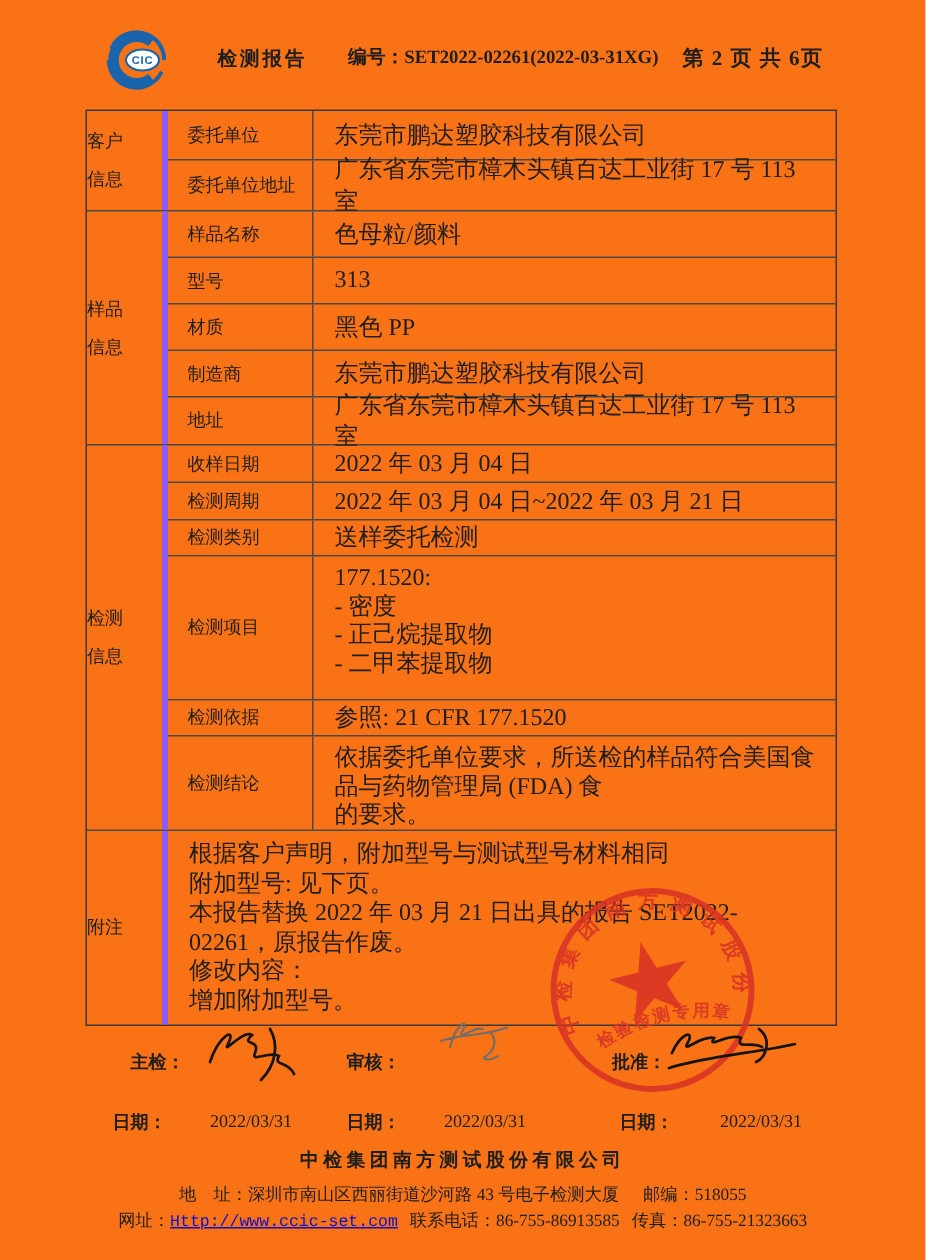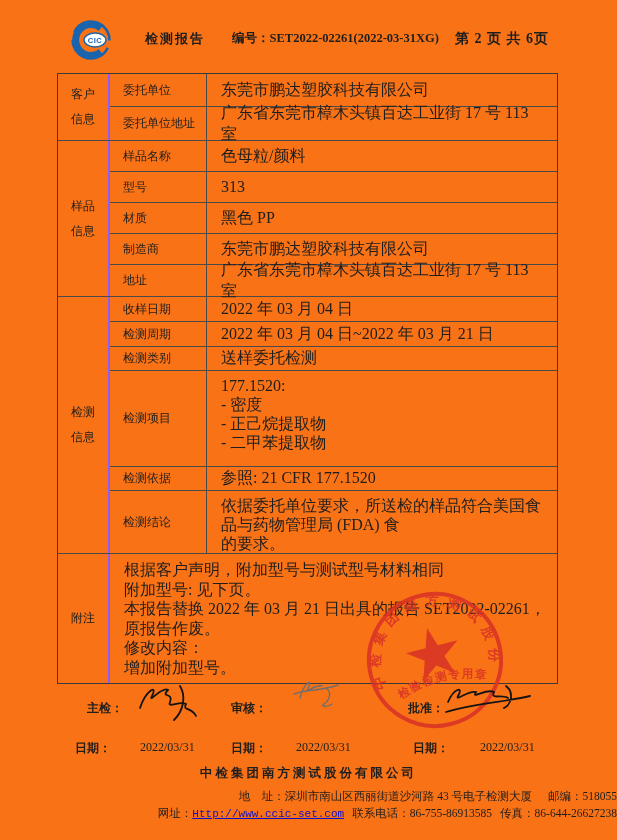--- a/index.html
+++ b/index.html
@@ -9,22 +9,22 @@
   
   .hdr-title{position:absolute;left:145px;top:30px;font-size:13px;font-weight:bold;letter-spacing:2px;}
   .hdr-no{position:absolute;left:232px;top:30px;font-size:12.5px;font-weight:bold;}
   .hdr-page{position:absolute;left:455px;top:30px;font-size:14px;font-weight:bold;letter-spacing:1px;}
   .logo{position:absolute;left:64px;top:18px;width:54px;height:44px;}
 
   
   .rtable{position:absolute;left:57px;top:73px;width:501px;border:1px solid #3a3a3a;box-sizing:border-box;}
   .section{display:flex;border-bottom:1px solid #4a4a4a;}
   .section:last-child{border-bottom:none;}
-  .cat{width:50px;min-width:50px;border-right:2px solid #8b5cf6;display:flex;flex-direction:column;
-       align-items:center;justify-content:center;gap:8px;font-size:12px;}
+  .cat{width:50px;min-width:50px;border-right:4px solid #8b5cf6;display:flex;flex-direction:column;
+       align-items:flex-start;justify-content:center;gap:8px;font-size:12px;}
   .rows{flex:1;display:flex;flex-direction:column;}
   .row{display:flex;border-bottom:1px solid #4a4a4a;box-sizing:border-box;}
   .row:last-child{border-bottom:none;}
   .lbl{width:97px;min-width:97px;border-right:1px solid #4a4a4a;display:flex;align-items:center;
        padding-left:13px;box-sizing:border-box;font-size:12px;}
   .val{flex:1;display:flex;align-items:center;padding-left:14px;padding-right:10px;font-size:16px;}
   .val.multi{display:block;padding-top:5px;padding-bottom:4px;line-height:19px;}
   .h33{height:33px}.h31{height:31px}.h25{height:25px}.h24{height:24px}.h94{height:96px}.h60{height:62px}
   .note-body{flex:1;padding:6px 10px 6px 14px;font-size:16px;line-height:19.5px;}
 
@@ -33,21 +33,21 @@
   .dt{font-weight:bold;}
   .sig{position:absolute;}
 
   
   .stamp{position:absolute;left:360px;top:585px;width:150px;height:150px;
          transform:rotate(-14deg);opacity:0.87;z-index:5;pointer-events:none;}
 
   
   .f-company{position:absolute;left:0;top:765px;width:617px;text-align:center;
              font-size:12.5px;font-weight:bold;letter-spacing:3px;}
-  .f-line{position:absolute;left:0;width:617px;text-align:right;font-size:11.5px;}
+  .f-line{position:absolute;left:0;width:617px;text-align:center;font-size:11.5px;}
   .f-line.l1{top:789px;}
   .f-line.l2{top:806px;}
   .f-link{color:#0f0fcc;text-decoration:underline;font-family:"Liberation Mono","DejaVu Sans Mono",monospace;font-size:11px;}
   .sp{display:inline-block;width:16px;}
 </style>
 </head>
 <body>
 
 <div class="page">
 
@@ -200,16 +200,16 @@
     <text font-size="11.5" fill="#d93226" letter-spacing="1.5" font-weight="bold" font-family="Liberation Serif, serif">
       <textPath href="#sealArc" startOffset="3">检验检测专用章</textPath>
     </text>
   </svg>
 
   <div class="f-company">中检集团南方测试股份有限公司</div>
   <div class="f-line l1">
     <span>地　址：</span><span>深圳市南山区西丽街道沙河路 43 号电子检测大厦</span><span class="sp"></span><span>邮编：</span><span>518055</span>
   </div>
   <div class="f-line l2">
-    <span>网址：</span><a class="f-link" href="#">Http://www.ccic-set.com</a><span class="sp" style="width:8px;"></span><span>联系电话：</span><span>86-755-86913585</span><span class="sp" style="width:8px;"></span><span>传真：</span><span>86-644-26627238</span>
+    <span>网址：</span><a class="f-link" href="#">Http://www.ccic-set.com</a><span class="sp" style="width:8px;"></span><span>联系电话：</span><span>86-755-86913585</span><span class="sp" style="width:8px;"></span><span>传真：</span><span>86-755-21323663</span>
   </div>
 
 </div>
 
 </body></html>

